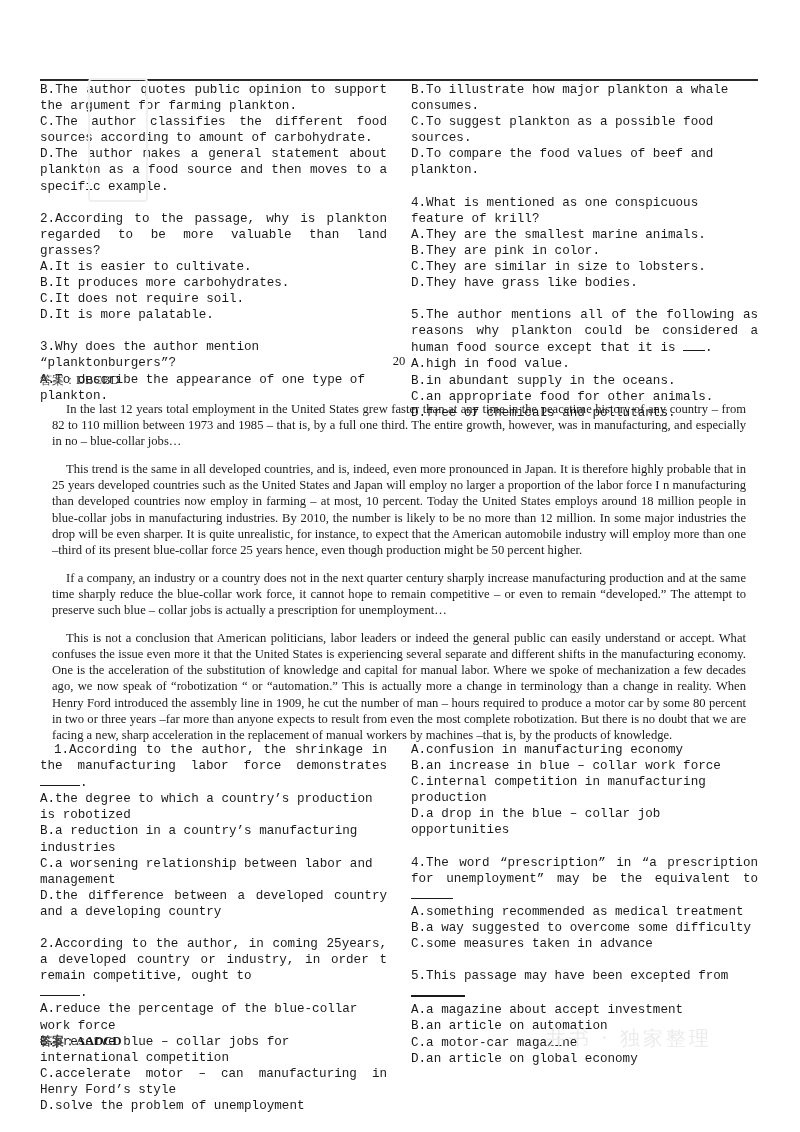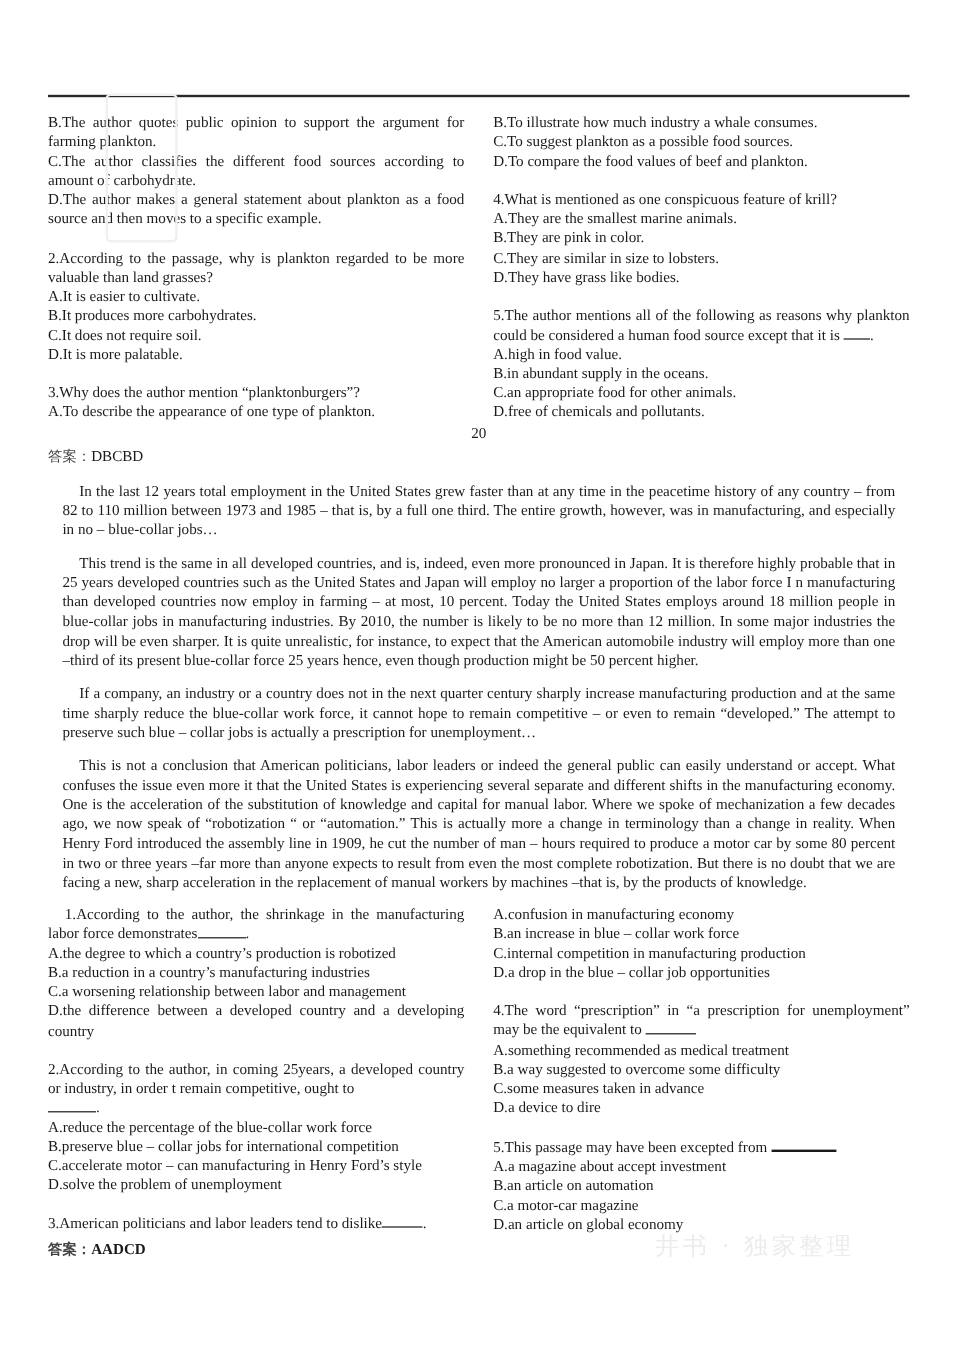--- a/index.html
+++ b/index.html
@@ -34,21 +34,21 @@
   }
   .cols {
     position: absolute;
     left: 0;
     width: 718px;
     display: flex;
     justify-content: space-between;
   }
   .col-left { width: 347px; }
   .col-right { width: 347px; }
-  .q-block { margin: 12px 0 16px 0; }
+  .q-block { margin: 0 0 16px 0; font-family: Liberation Mono, monospace; }
   .q-block:last-child { margin-bottom: 0; }
   .line { margin: 0; }
   .justify { text-align: justify; text-align-last: left; }
   .indent { text-indent: 14px; }
   .answer {
     position: absolute;
     left: 0;
     white-space: nowrap;
   }
   .answer .cn {
@@ -124,21 +124,21 @@
         <p class="line">D.It is more palatable.</p>
       </div>
       <div class="q-block">
         <p class="line">3.Why does the author mention “planktonburgers”?</p>
         <p class="line">A.To describe the appearance of one type of plankton.</p>
       </div>
     </div>
 
     <div class="col-right">
       <div class="q-block">
-        <p class="line">B.To illustrate how much industry a whale consumes.</p>
+        <p class="line">B.To illustrate how major plankton a whale consumes.</p>
         <p class="line">C.To suggest plankton as a possible food sources.</p>
         <p class="line">D.To compare the food values of beef and plankton.</p>
       </div>
       <div class="q-block">
         <p class="line">4.What is mentioned as one conspicuous feature of krill?</p>
         <p class="line">A.They are the smallest marine animals.</p>
         <p class="line">B.They are pink in color.</p>
         <p class="line">C.They are similar in size to lobsters.</p>
         <p class="line">D.They have grass like bodies.</p>
       </div>
@@ -200,21 +200,20 @@
         <p class="line">C.internal competition in manufacturing production</p>
         <p class="line">D.a drop in the blue – collar job opportunities</p>
       </div>
       <div class="q-block">
         <p class="line justify">
           <span>4.The word “prescription” in “a prescription for unemployment” may be the equivalent to </span><span class="blank" style="width:42px;"></span>
         </p>
         <p class="line">A.something recommended as medical treatment</p>
         <p class="line">B.a way suggested to overcome some difficulty</p>
         <p class="line">C.some measures taken in advance</p>
-        <p class="line">D.a device to dire</p>
       </div>
       <div class="q-block">
         <p class="line">
           <span>5.This passage may have been excepted from </span><span class="blank" style="width:54px;border-bottom-width:2px;"></span>
         </p>
         <p class="line">A.a magazine about accept investment</p>
         <p class="line">B.an article on automation</p>
         <p class="line">C.a motor-car magazine</p>
         <p class="line">D.an article on global economy</p>
       </div>

